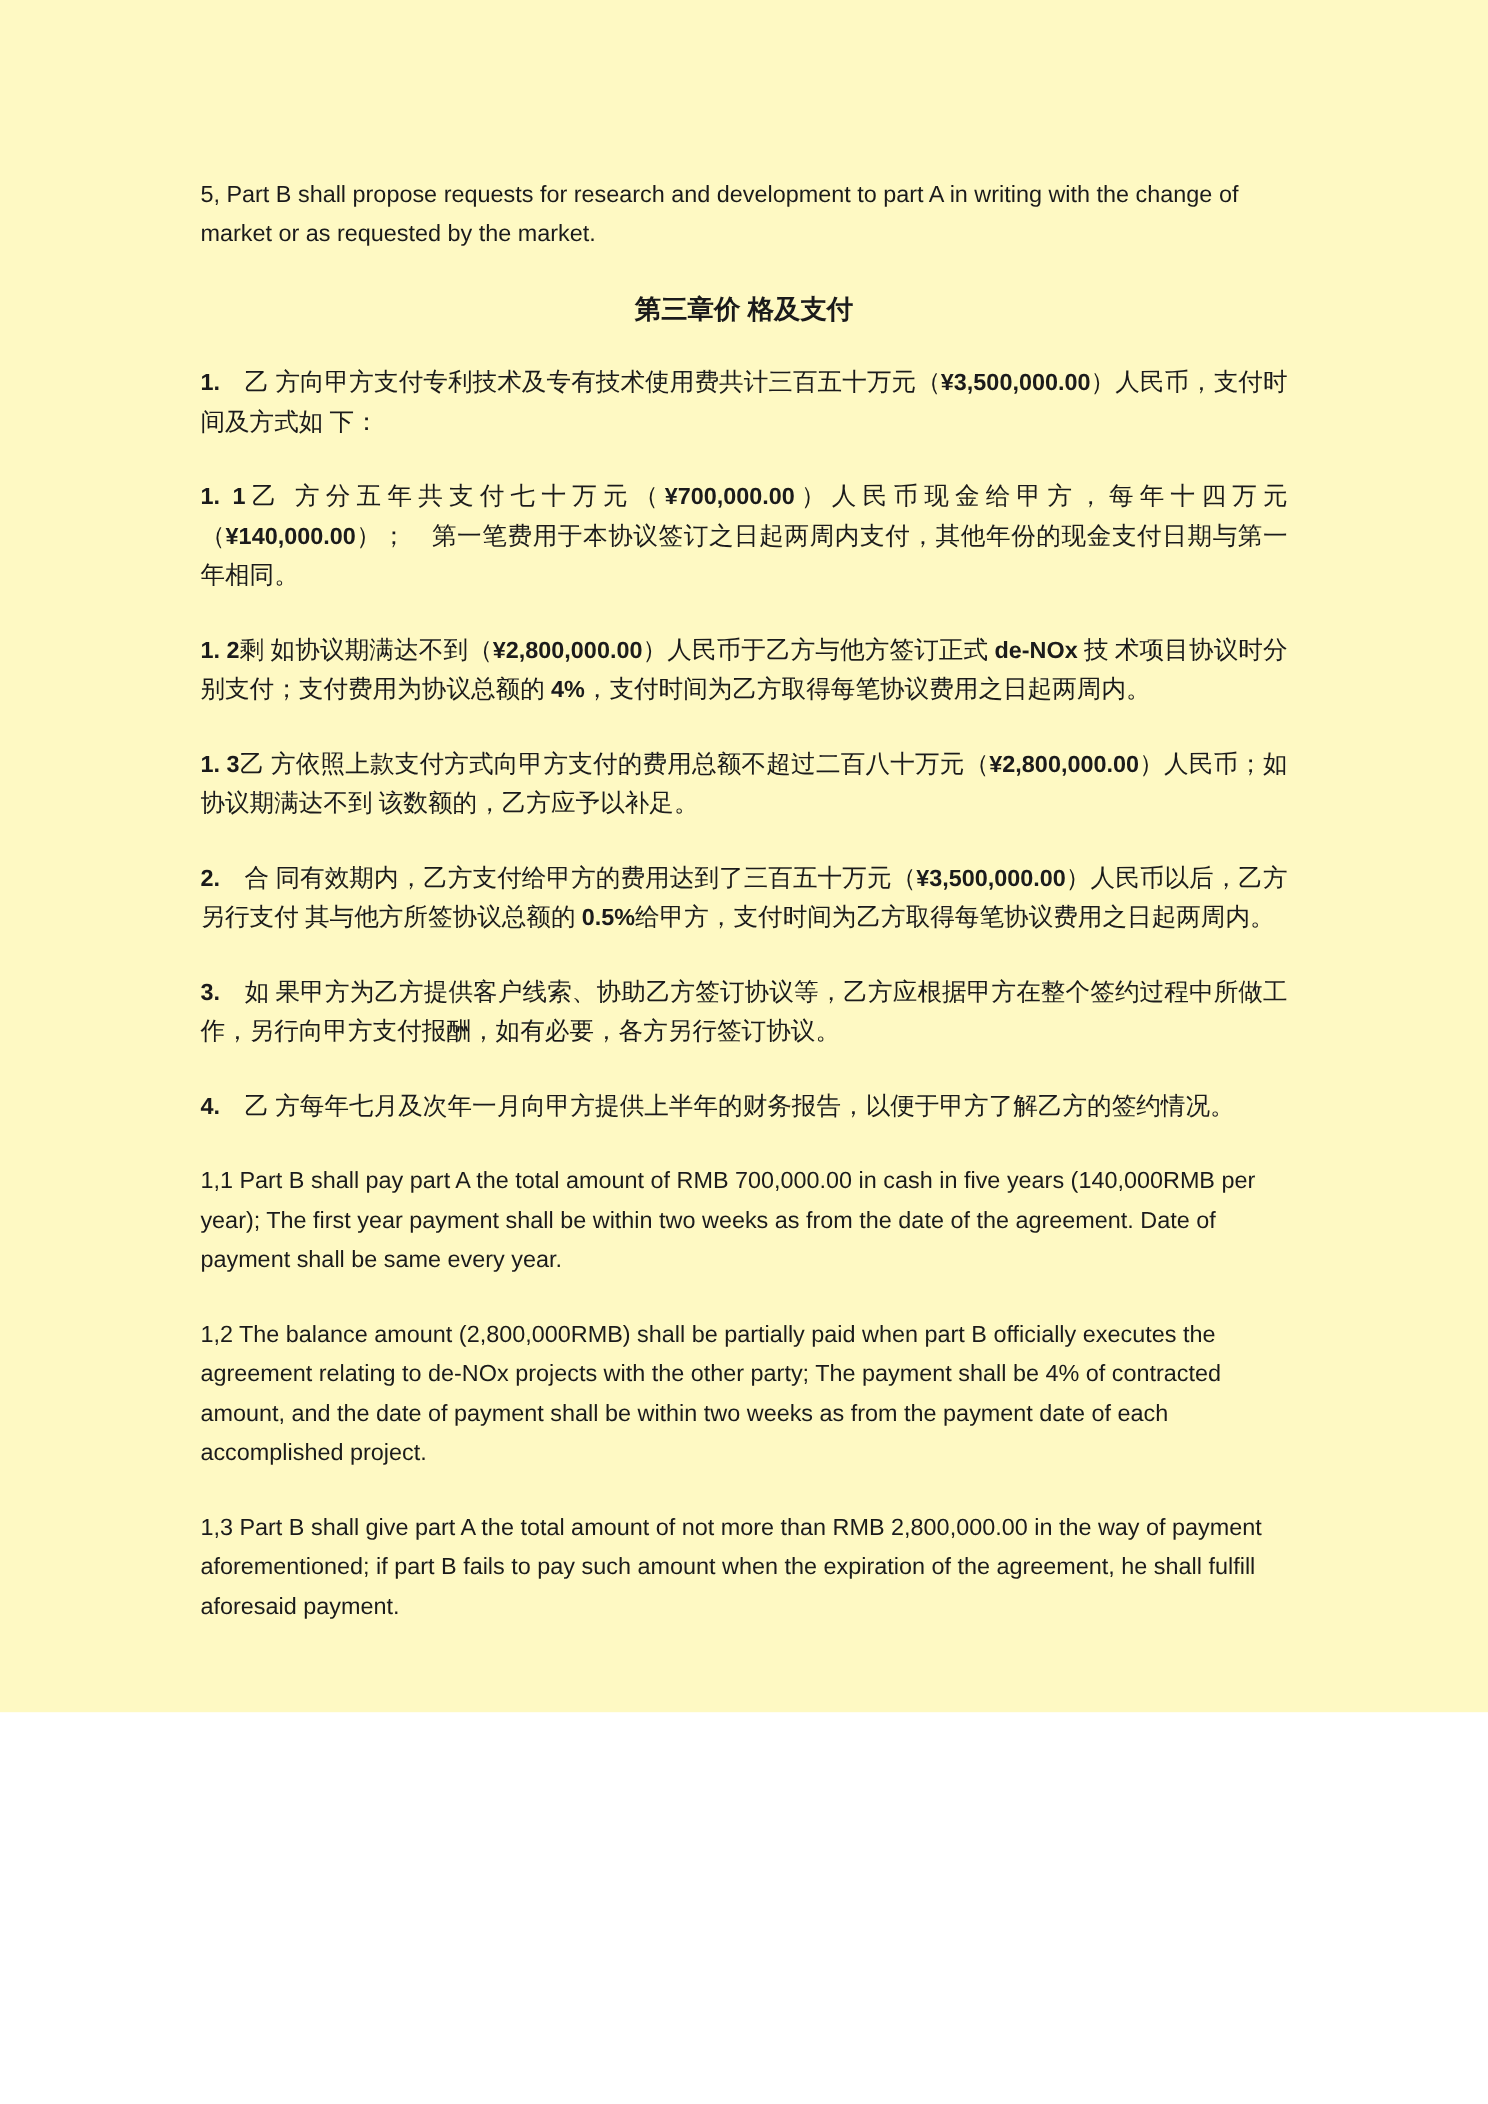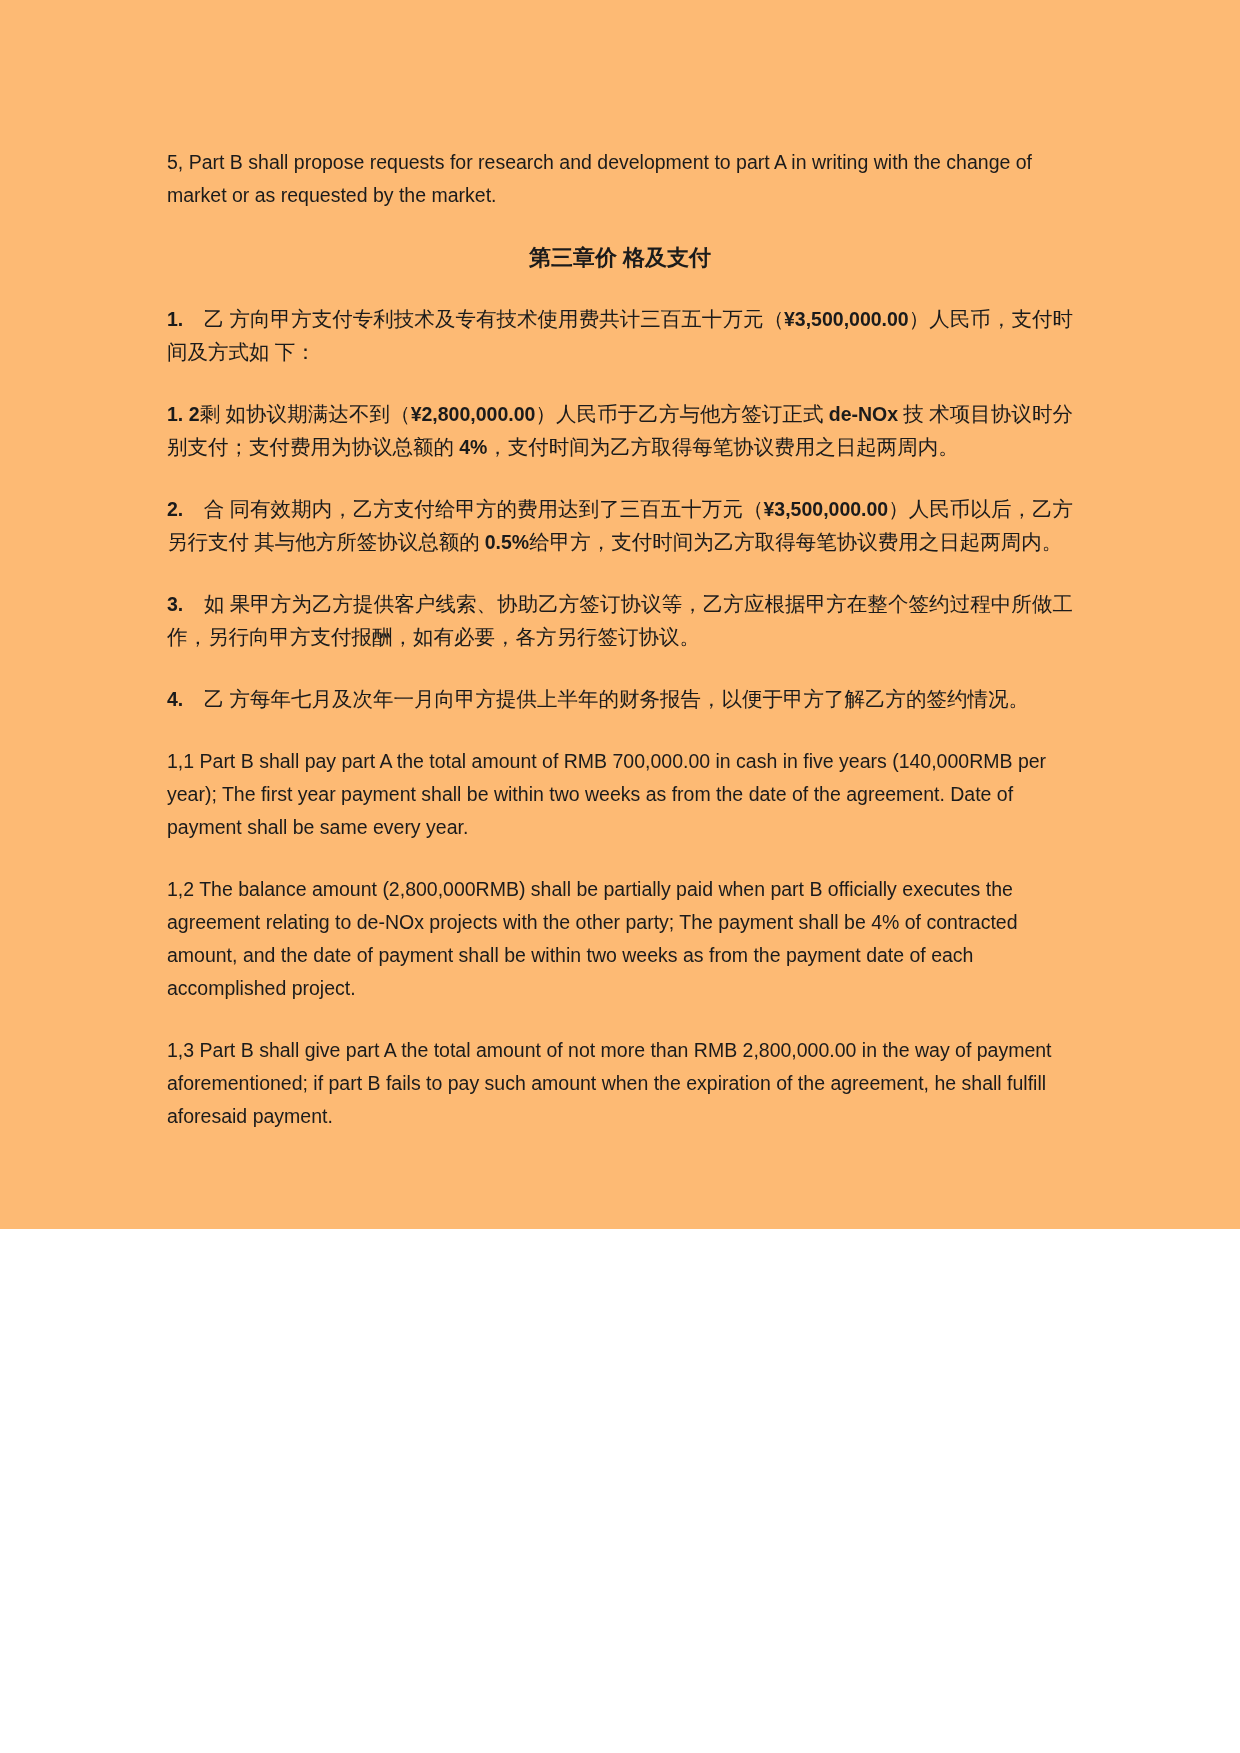--- a/index.html
+++ b/index.html
@@ -3,23 +3,23 @@
 <meta charset="utf-8">
 <style>
   html, body {
     margin: 0;
     padding: 0;
     background: #ffffff;
   }
   .doc-page {
     box-sizing: border-box;
     width: 1240px;
-    height: 1229px;
+    height: 1427px;
     margin: 0 auto;
-    background: #fdba74;
+    background: #fef9c3;
     padding: 146px 167px 0 167px;
     color: #1b1b1b;
     overflow: hidden;
   }
   .block {
     margin: 0 0 29px 0;
   }
   .en {
     font-family: "Liberation Sans", "DejaVu Sans", sans-serif;
     font-size: 19.5px;
@@ -56,23 +56,25 @@
 </head>
 <body>
 
 <div class="doc-page">
   <p class="block en">5, Part B shall propose requests for research and development to part A in writing with the change of market or as requested by the market.</p>
 
   <p class="block heading-zh">第三章价 格及支付</p>
 
   <p class="block zh"><span class="b">1.</span><span>　乙 方向甲方支付专利技术及专有技术使用费共计三百五十万元（</span><span class="b">¥3,500,000.00</span><span>）人民币，支付时间及方式如 下：</span></p>
 
+  <p class="block zh"><span class="b">1. 1</span><span>乙 方分五年共支付七十万元（</span><span class="b">¥700,000.00</span><span>）人民币现金给甲方，每年十四万元（</span><span class="b">¥140,000.00</span><span>）；　第一笔费用于本协议签订之日起两周内支付，其他年份的现金支付日期与第一年相同。</span></p>
 
   <p class="block zh"><span class="b">1. 2</span><span>剩 如协议期满达不到（</span><span class="b">¥2,800,000.00</span><span>）人民币于乙方与他方签订正式 </span><span class="b">de-NOx</span><span> 技 术项目协议时分别支付；支付费用为协议总额的 </span><span class="b">4%</span><span>，支付时间为乙方取得每笔协议费用之日起两周内。</span></p>
 
+  <p class="block zh"><span class="b">1. 3</span><span>乙 方依照上款支付方式向甲方支付的费用总额不超过二百八十万元（</span><span class="b">¥2,800,000.00</span><span>）人民币；如协议期满达不到 该数额的，乙方应予以补足。</span></p>
 
   <p class="block zh"><span class="b">2.</span><span>　合 同有效期内，乙方支付给甲方的费用达到了三百五十万元（</span><span class="b">¥3,500,000.00</span><span>）人民币以后，乙方另行支付 其与他方所签协议总额的 </span><span class="b">0.5%</span><span>给甲方，支付时间为乙方取得每笔协议费用之日起两周内。</span></p>
 
   <p class="block zh"><span class="b">3.</span><span>　如 果甲方为乙方提供客户线索、协助乙方签订协议等，乙方应根据甲方在整个签约过程中所做工作，另行向甲方支付报酬，如有必要，各方另行签订协议。</span></p>
 
   <p class="block zh"><span class="b">4.</span><span>　乙 方每年七月及次年一月向甲方提供上半年的财务报告，以便于甲方了解乙方的签约情况。</span></p>
 
 
 
   <p class="block en">1,1 Part B shall pay part A the total amount of RMB 700,000.00 in cash in five years (140,000RMB per year); The first year payment shall be within two weeks as from the date of the agreement. Date of payment shall be same every year.</p>

